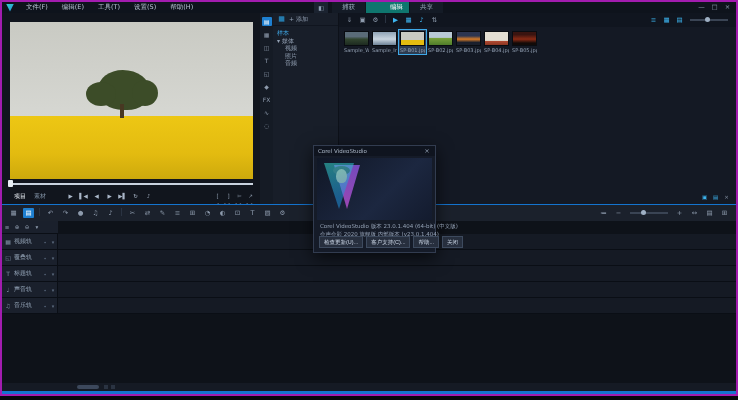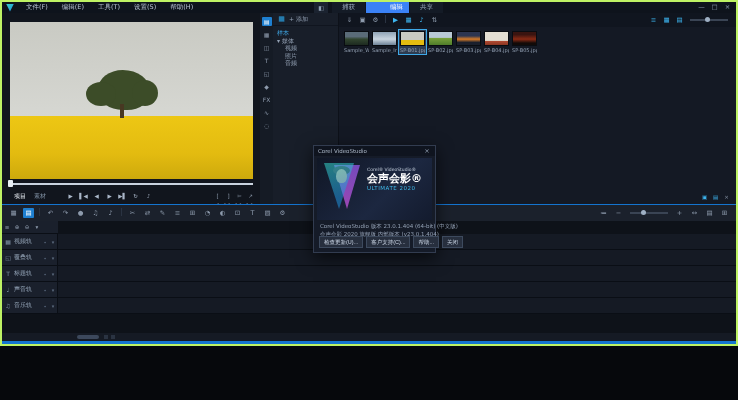--- a/index.html
+++ b/index.html
@@ -1,29 +1,29 @@
 <!DOCTYPE html>
 <html><head>
 <meta charset="utf-8">
 <style>
   html,body{margin:0;padding:0;background:#06080c;}
   *{box-sizing:border-box;}
-  .app{position:relative;width:738px;height:346px;background:#0d1118;
-       border:2px solid #bef264;overflow:hidden;
+  .app{position:relative;width:738px;height:396px;background:#0d1118;
+       border:2px solid #a21caf;overflow:hidden;
        font-family:"DejaVu Sans",sans-serif;color:#aeb9c9;}
   .abs{position:absolute;}
   
   .menubar{left:0;top:0;right:0;height:11px;background:#0e131c;display:flex;align-items:center;}
   .applogo{width:8px;height:8px;margin:0 5px 0 4px;background:linear-gradient(135deg,#35d0c8,#1f8fdc);
            clip-path:polygon(0 0,100% 0,50% 100%);}
   .menu-item{font-size:6.5px;color:#b7c2d2;padding:0 7px;line-height:11px;cursor:default;}
   .tabs{position:absolute;left:312px;top:0;height:11px;display:flex;align-items:stretch;}
   .layoutbtn{width:14px;background:#1b2330;color:#8fa0b4;font-size:6px;text-align:center;line-height:11px;margin-right:4px;}
   .tab{min-width:33px;padding:0 6px;font-size:6.5px;line-height:11px;text-align:center;color:#9fb0c2;background:#141b26;margin-right:1px;}
-  .tab.active{background:#3b82f6;color:#fff;padding-left:24px;}
+  .tab.active{background:#0f766e;color:#fff;padding-left:24px;}
   .winctl{position:absolute;right:2px;top:0;height:11px;display:flex;}
   .winctl span{width:13px;text-align:center;font-size:6.5px;line-height:10px;color:#8fa0b4;}
   
   .preview-panel{left:0;top:11px;width:258px;height:191px;background:#11151d;}
   .video{position:absolute;left:8px;top:9px;width:243px;height:157px;background:#000;overflow:hidden;}
   .sky{position:absolute;left:0;top:0;right:0;height:60%;}
   .field{position:absolute;left:0;bottom:0;right:0;height:40%;}
   .tree-crown{position:absolute;left:88px;top:48px;width:52px;height:40px;border-radius:55% 60% 50% 55%;}
   .tree-crown:before{content:"";position:absolute;left:-12px;top:12px;width:30px;height:24px;border-radius:50%;background:inherit;}
   .tree-crown:after{content:"";position:absolute;right:-8px;top:10px;width:26px;height:26px;border-radius:50%;background:inherit;}
@@ -371,25 +371,20 @@
       <span class="t">Corel VideoStudio</span>
       <span class="dlg-close">×</span>
     </div>
     <div class="brand">
       <div class="vlogo">
         <div class="vtri2"></div>
         <div class="hair"></div>
         <div class="face"></div>
         <div class="vtri1" style="opacity:.55"></div>
       </div>
-      <div class="brandtext">
-        <div class="b-small">Corel® VideoStudio®</div>
-        <div class="b-cn">会声会影®</div>
-        <div class="b-ed">ULTIMATE 2020</div>
-      </div>
     </div>
     <div class="dlg-info" style="top:77px">Corel VideoStudio 版本 23.0.1.404 (64-bit) (中文版)</div>
     <div class="dlg-info" style="top:85px">会声会影 2020 旗舰版 内部版本 (v23.0.1.404)</div>
     <div class="dlg-btns" id="dlgbtns">
         <button class="dbtn">检查更新(U)...</button>
         <button class="dbtn">客户支持(C)...</button>
         <button class="dbtn">帮助...</button>
         <button class="dbtn">关闭</button>
       </div>
   </div>

